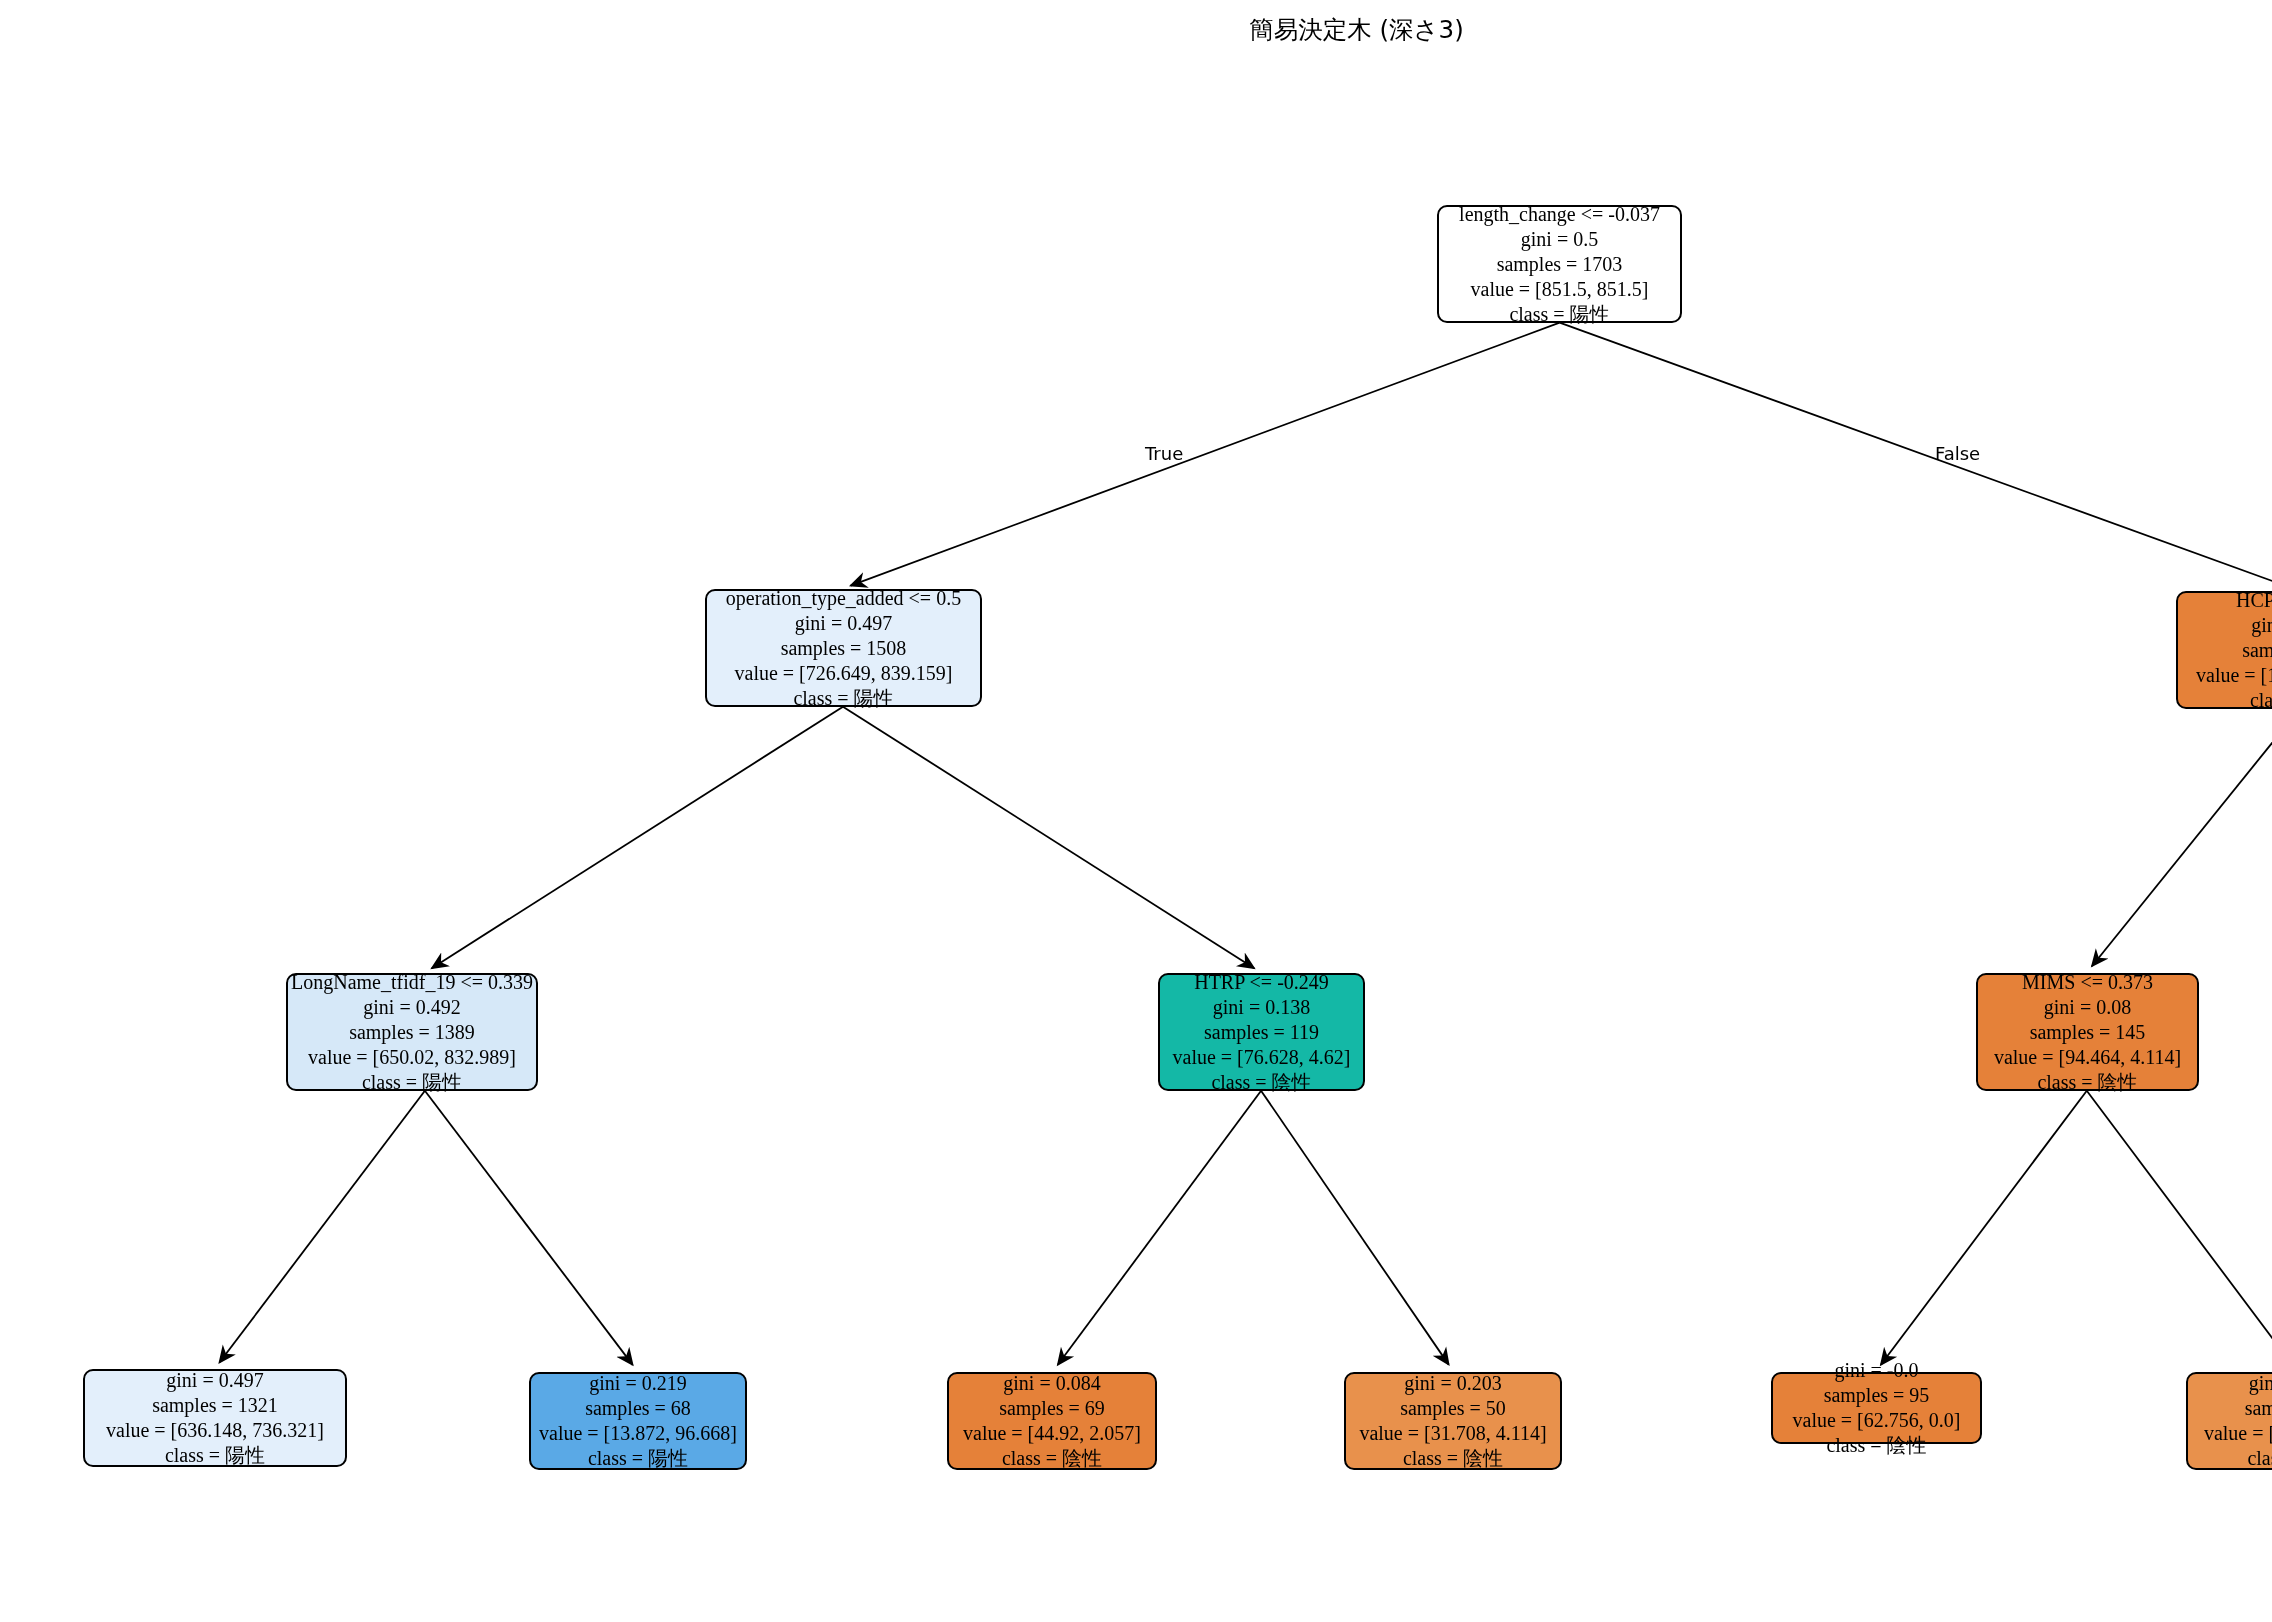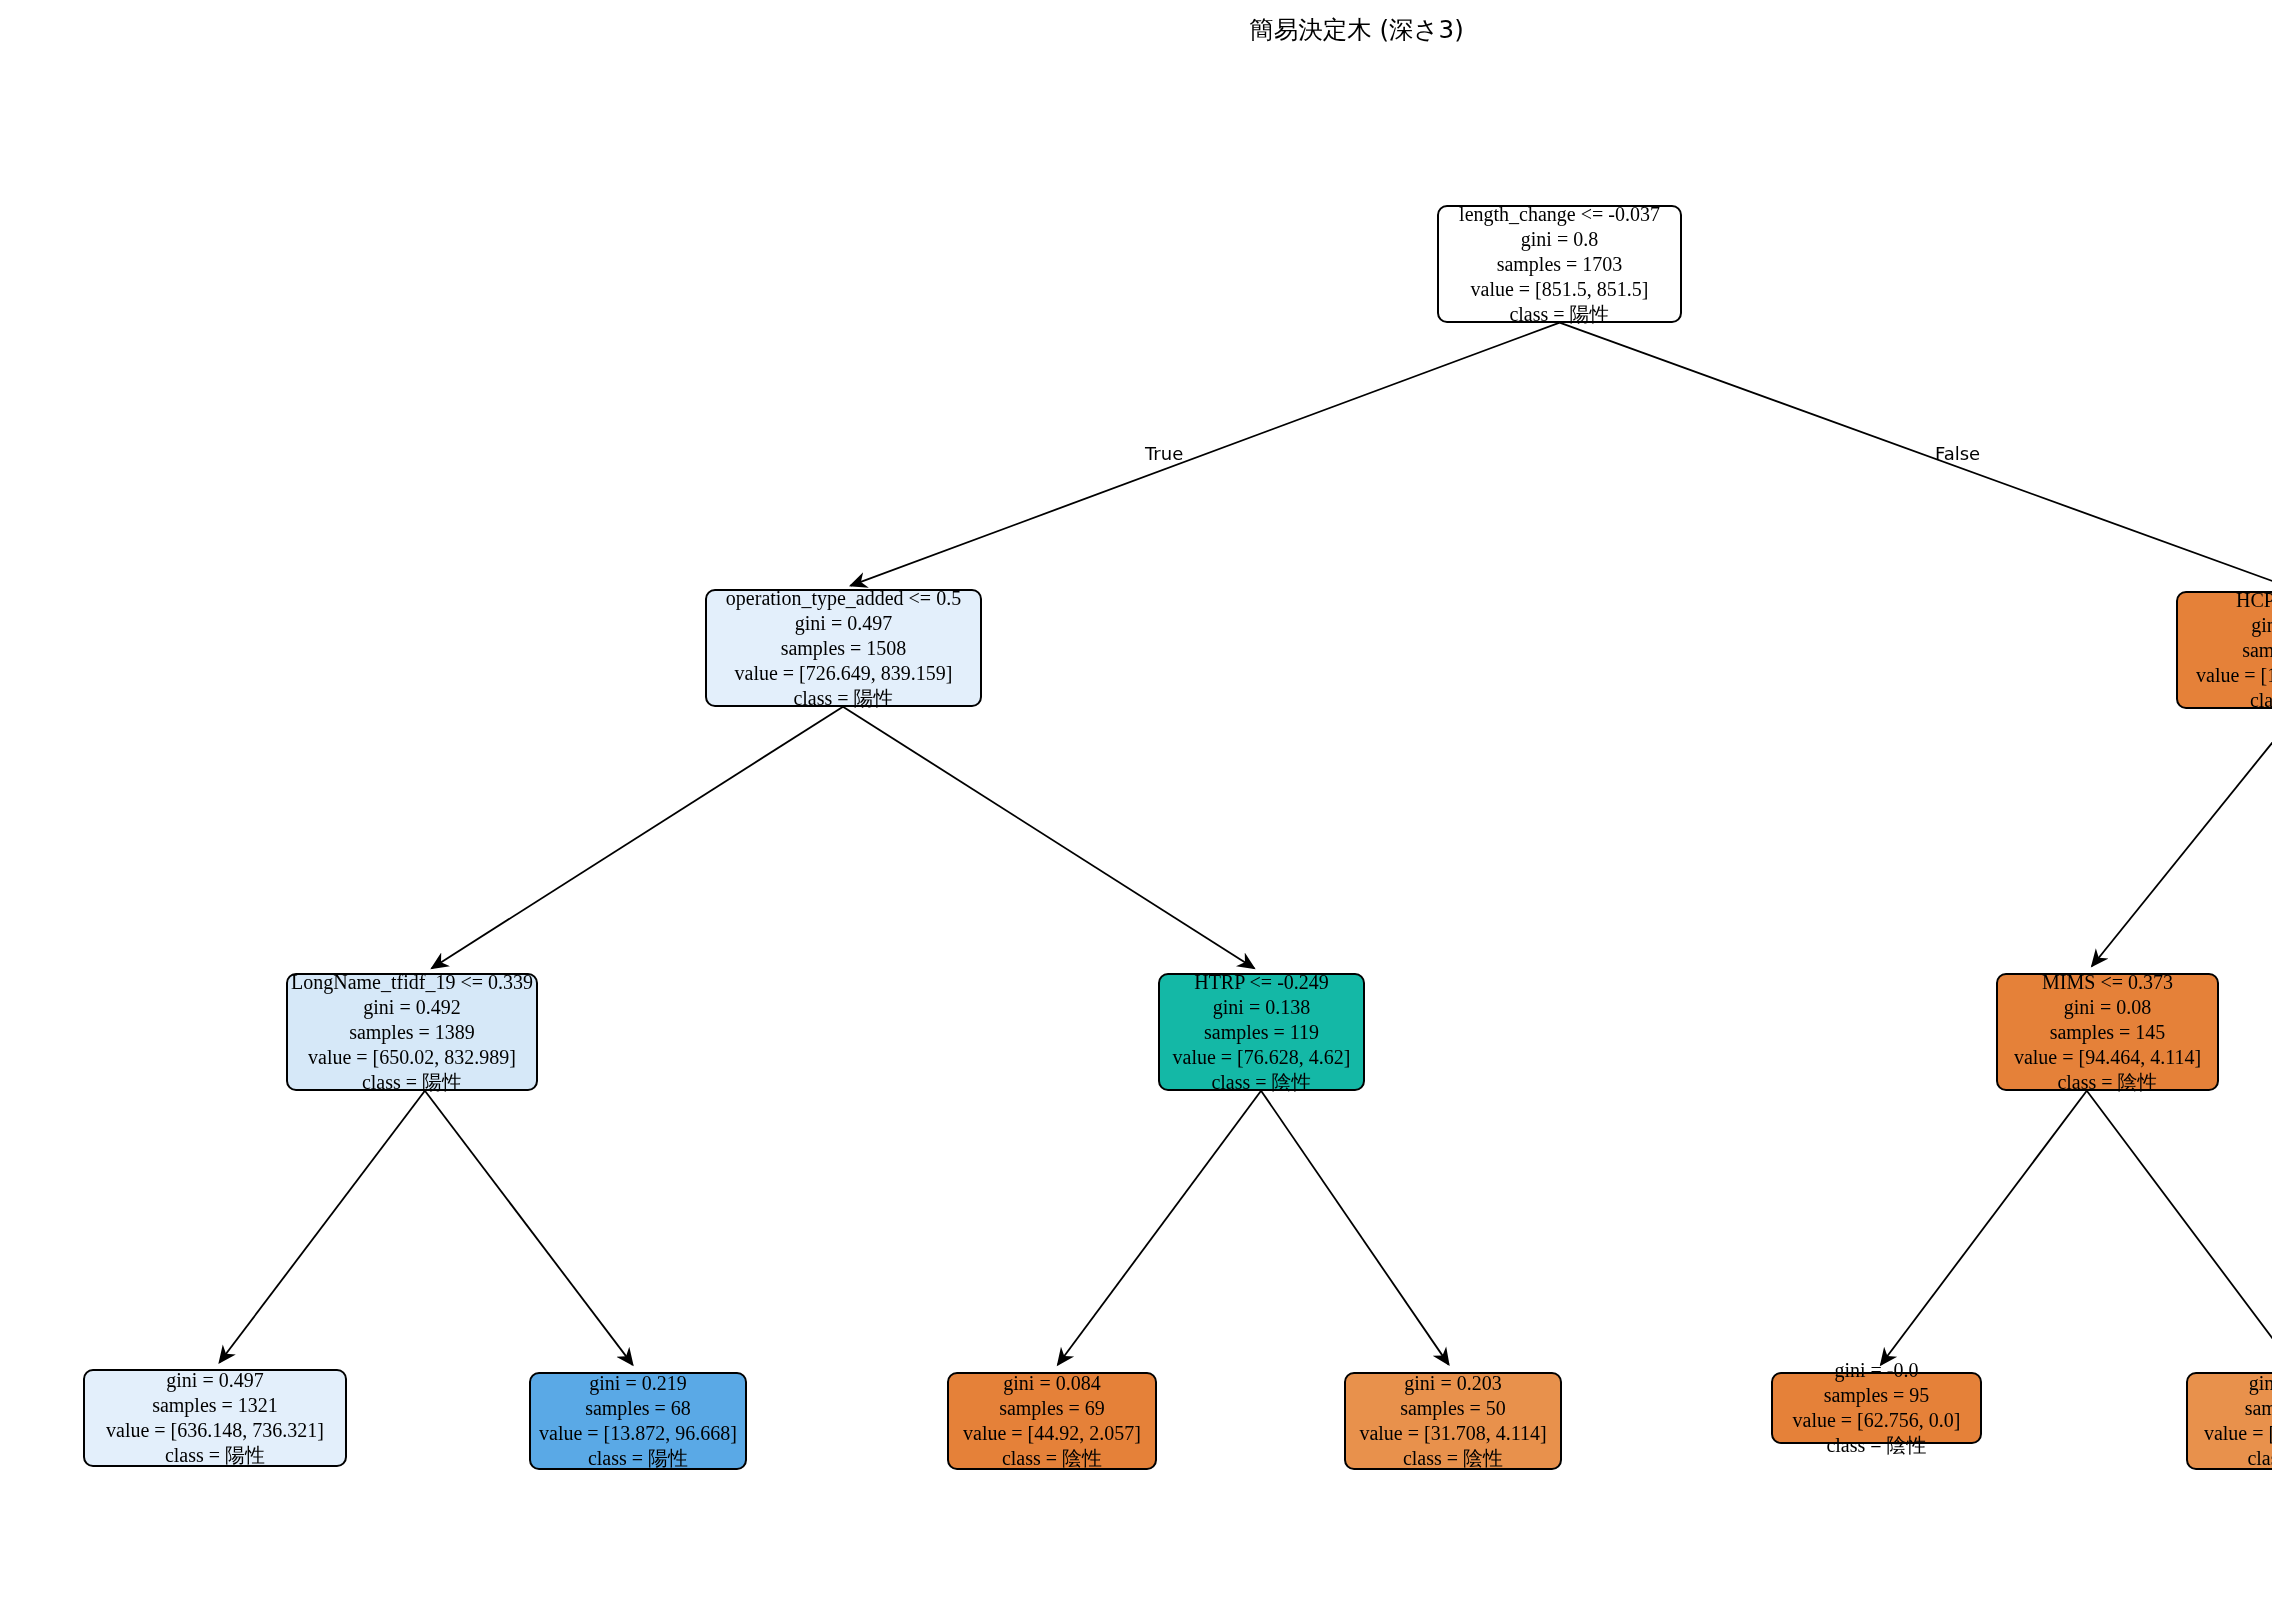--- a/index.html
+++ b/index.html
@@ -88,21 +88,21 @@
         <line x1="4592" y1="2400" x2="5044.201865858971" y2="3003.0986007946326" marker-end="url(#arrowhead)"></line>
       </g>
   </svg>
 
   <div class="edge-label" id="lbl-true" style="left: 1145px; top: 443px;">True</div>
   <div class="edge-label" id="lbl-false" style="left: 1935px; top: 443px;">False</div>
 
   <div id="nodes-layer">
       <div class="node" style="left: 1437px; top: 205px; width: 245px; height: 118px; background: rgb(255, 255, 255);">
         <span class="ln">length_change &lt;= -0.037</span>
-        <span class="ln">gini = 0.8</span>
+        <span class="ln">gini = 0.5</span>
         <span class="ln">samples = 1703</span>
         <span class="ln">value = [851.5, 851.5]</span>
         <span class="ln">class = 陽性</span>
       </div>
       <div class="node" style="left: 705px; top: 589px; width: 277px; height: 118px; background: rgb(227, 239, 251);">
         <span class="ln">operation_type_added &lt;= 0.5</span>
         <span class="ln">gini = 0.497</span>
         <span class="ln">samples = 1508</span>
         <span class="ln">value = [726.649, 839.159]</span>
         <span class="ln">class = 陽性</span>
@@ -145,21 +145,21 @@
         <span class="ln">value = [31.708, 4.114]</span>
         <span class="ln">class = 陰性</span>
       </div>
       <div class="node" style="left: 2176px; top: 591px; width: 248px; height: 118px; background: rgb(229, 129, 57);">
         <span class="ln">HCPL &lt;= 0.386</span>
         <span class="ln">gini = 0.164</span>
         <span class="ln">samples = 195</span>
         <span class="ln">value = [124.851, 12.341]</span>
         <span class="ln">class = 陰性</span>
       </div>
-      <div class="node" style="left: 1976px; top: 973px; width: 223px; height: 118px; background: rgb(229, 129, 57); margin-left: 20px;">
+      <div class="node" style="left: 1976px; top: 973px; width: 223px; height: 118px; background: rgb(229, 129, 57);">
         <span class="ln">MIMS &lt;= 0.373</span>
         <span class="ln">gini = 0.08</span>
         <span class="ln">samples = 145</span>
         <span class="ln">value = [94.464, 4.114]</span>
         <span class="ln">class = 陰性</span>
       </div>
       <div class="node" style="left: 1771px; top: 1372px; width: 211px; height: 72px; background: rgb(229, 129, 57);">
         <span class="ln">gini = -0.0</span>
         <span class="ln">samples = 95</span>
         <span class="ln">value = [62.756, 0.0]</span>

